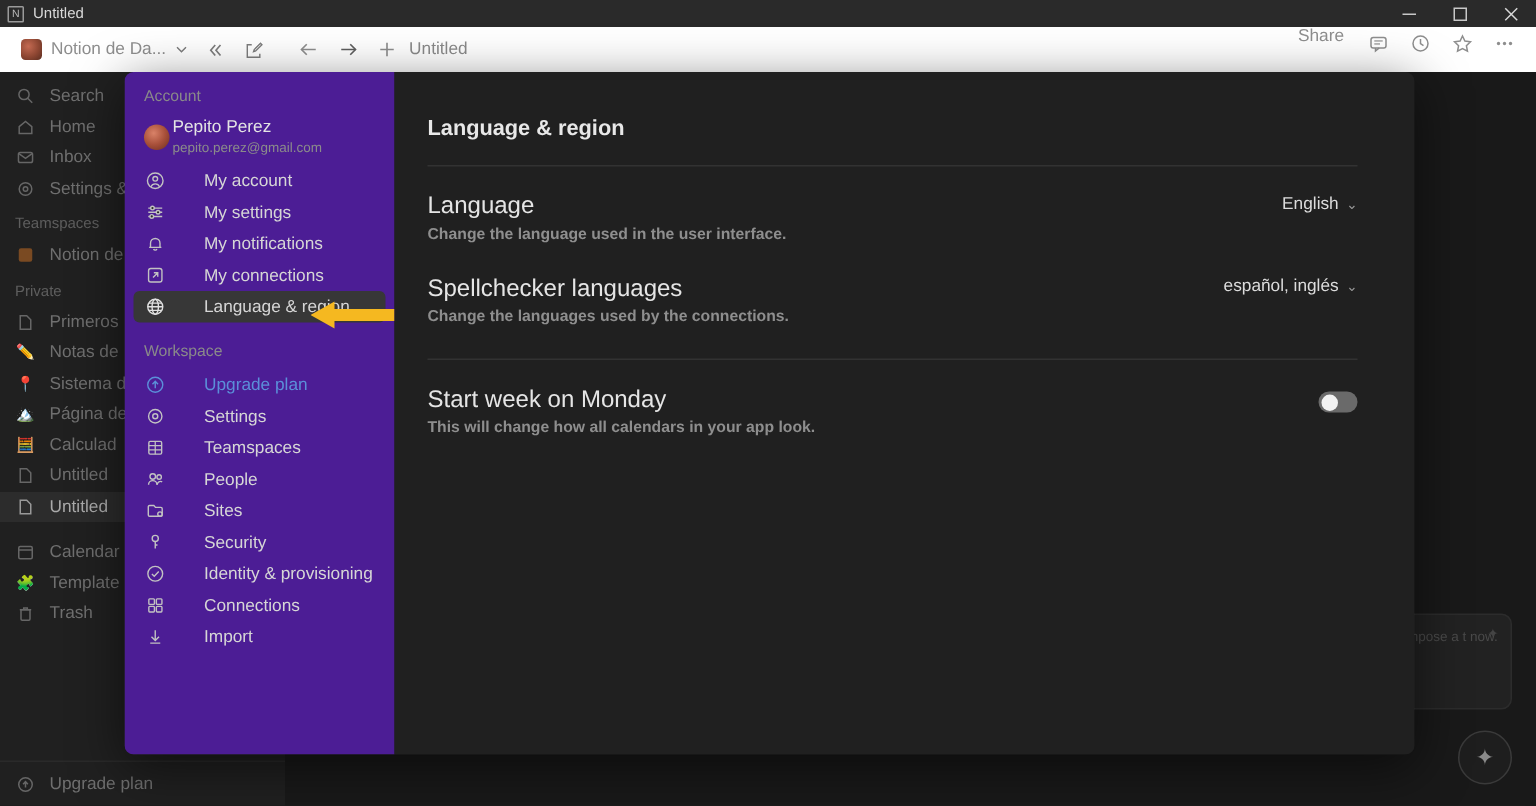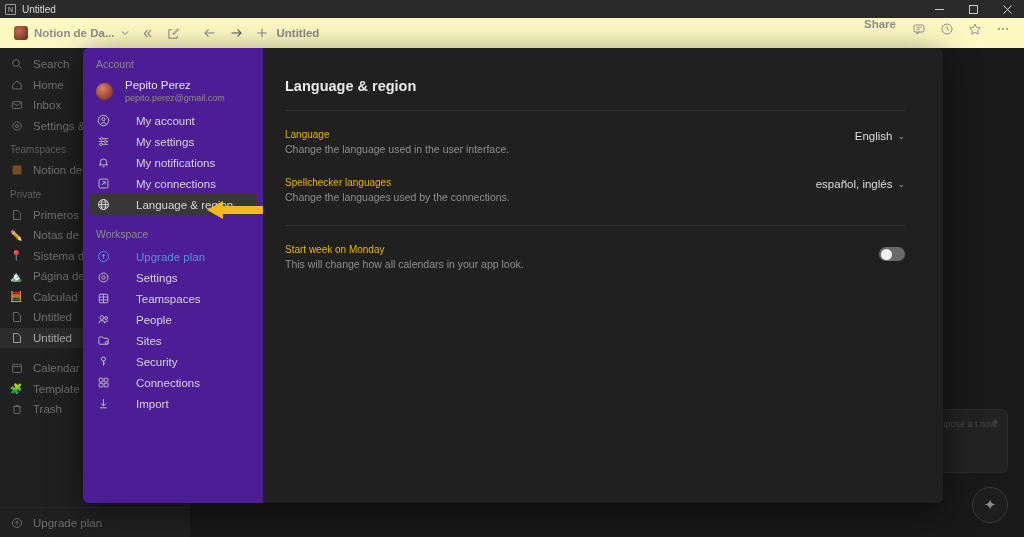--- a/index.html
+++ b/index.html
@@ -25,22 +25,22 @@
   .tb-title { font-size:10px; color:#d8d8d8; }
   .winbtns { position:absolute; right:0; top:0; height:18px; display:flex; }
   .winbtn {
     width:34px; height:18px; display:flex; align-items:center; justify-content:center;
     font-size:10px; color:#c8c8c8;
   }
   .winbtn svg { display:block; }
 
   
   .toolbar {
-    height:30px; background:#fef9c3; display:flex; align-items:center;
-    padding:0 8px; position:relative; gap:0;font-weight:bold;
+    height:30px; background:#ffffff; display:flex; align-items:center;
+    padding:0 8px; position:relative; gap:0;
   }
   .ws-chip { display:flex; align-items:center; gap:6px; padding:3px 6px; border-radius:4px; }
   .ws-avatar {
     width:14px; height:14px; border-radius:3px; flex:none;
     background:radial-gradient(circle at 35% 35%, #c46a52 0%, #8d4632 55%, #5a2d20 100%);
   }
   .ws-name { font-size:11.5px; color:#8e8e8e; max-width:88px; overflow:hidden;
              white-space:nowrap; text-overflow:ellipsis; }
   .tb-btn {
     width:26px; height:22px; display:flex; align-items:center; justify-content:center;
@@ -94,21 +94,21 @@
   .modal {
     position:absolute; left:83px; top:48px; width:860px; height:455px;
     border-radius:6px; overflow:hidden; display:flex;
     box-shadow:0 8px 34px rgba(0,0,0,.55);
   }
   .modal-nav { width:180px; background:#4c1d95; padding:10px 0 0 0; }
   .modal-body { flex:1; background:#202020; padding:30px 0 0 0; overflow:hidden; }
 
   .nav-sec { font-size:10.5px; color:#8a8a8a; padding:0 13px; margin-bottom:6px; }
   .nav-account {
-    display:flex; align-items:center; gap:12px; padding:3px 13px 6px 13px;
+    display:flex; align-items:center; gap:2px; padding:3px 13px 6px 13px;
   }
   .nav-ava {
     width:17px; height:17px; border-radius:50%; flex:none;
     background:radial-gradient(circle at 38% 34%, #d98268 0%, #a8503a 50%, #6b2c1e 100%);
   }
   .nav-acc-name { font-size:11.5px; color:#e4e4e4; line-height:1.2; }
   .nav-acc-mail { font-size:9px; color:#8b8b8b; line-height:1.3; }
   .nav-item {
     display:flex; align-items:center; gap:26px; height:21px;
     margin:0 6px; padding:0 7px; border-radius:4px;
@@ -121,22 +121,22 @@
   .nav-item.upgrade .ic { color:#5b8fd9; }
   .nav-gap { height:13px; }
 
   .m-title { font-size:14.5px; color:#e8e8e8; font-weight:bold;
              padding:0 0 0 22px; margin-bottom:16px; }
   .m-inner { padding:0 38px 0 22px; }
   .m-rule { height:1px; background:#323232; margin:0 0 18px 0; }
   .m-row { display:flex; align-items:flex-start; justify-content:space-between;
            margin-bottom:22px; }
   .m-row-l { max-width:520px; }
-  .m-row-t { font-size:10px; color:#eab308; margin-bottom:3px; }
-  .m-row-d { font-size:10.5px; color:#8e8e8e; }
+  .m-row-t { font-size:16px; color:#e5e5e5; margin-bottom:3px; }
+  .m-row-d { font-size:10.5px; color:#8e8e8e;font-weight:bold; }
   .m-sel { display:flex; align-items:center; gap:5px; font-size:11.5px;
            color:#dcdcdc; white-space:nowrap; padding-top:1px;padding-left:20px; }
   .m-sel .cv { color:#9a9a9a; font-size:9px; }
   .toggle { width:26px; height:14px; border-radius:7px; background:#6a6a6a;
             position:relative; margin-top:3px; flex:none; }
   .toggle .knob { position:absolute; left:1.5px; top:1.5px; width:11px; height:11px;
                   border-radius:50%; background:#f2f2f2; }
 
   
   .arrow { position:absolute; left:207px; top:200px; width:56px; height:20px; }
@@ -511,20 +511,29 @@
       <div class="nav-item">
         <span class="ic">
           <svg width="13" height="13" viewBox="0 0 14 14">
               <circle cx="7" cy="4.3" r="2.2" fill="none" stroke="#c2c2c2" stroke-width="1"></circle>
               <path d="M7 6.5 V11.4 M7 9 h1.6" fill="none" stroke="#c2c2c2" stroke-width="1"></path>
             </svg>
         </span>
         <span>Security</span>
       </div>
 
+      <div class="nav-item">
+        <span class="ic">
+          <svg width="13" height="13" viewBox="0 0 14 14">
+              <circle cx="7" cy="7" r="5.3" fill="none" stroke="#c2c2c2" stroke-width="1"></circle>
+              <path d="M4.6 7.1 L6.3 8.8 L9.5 5.4" fill="none" stroke="#c2c2c2" stroke-width="1"></path>
+            </svg>
+        </span>
+        <span>Identity &amp; provisioning</span>
+      </div>
 
       <div class="nav-item">
         <span class="ic">
           <svg width="13" height="13" viewBox="0 0 14 14">
               <rect x="2.4" y="2.4" width="4" height="4" rx=".6" fill="none" stroke="#c2c2c2" stroke-width="1"></rect>
               <rect x="7.8" y="2.4" width="4" height="4" rx=".6" fill="none" stroke="#c2c2c2" stroke-width="1"></rect>
               <rect x="2.4" y="7.8" width="4" height="4" rx=".6" fill="none" stroke="#c2c2c2" stroke-width="1"></rect>
               <rect x="7.8" y="7.8" width="4" height="4" rx=".6" fill="none" stroke="#c2c2c2" stroke-width="1"></rect>
             </svg>
         </span>

